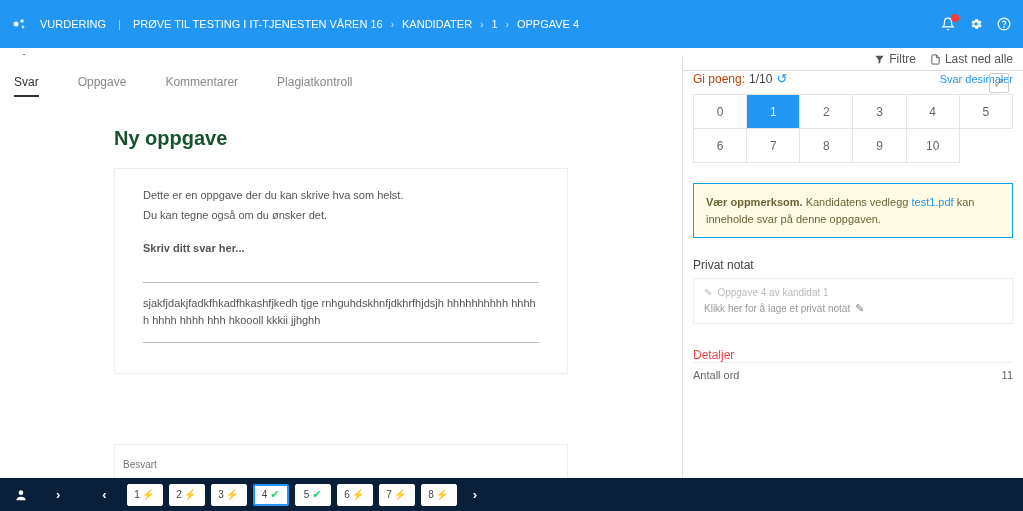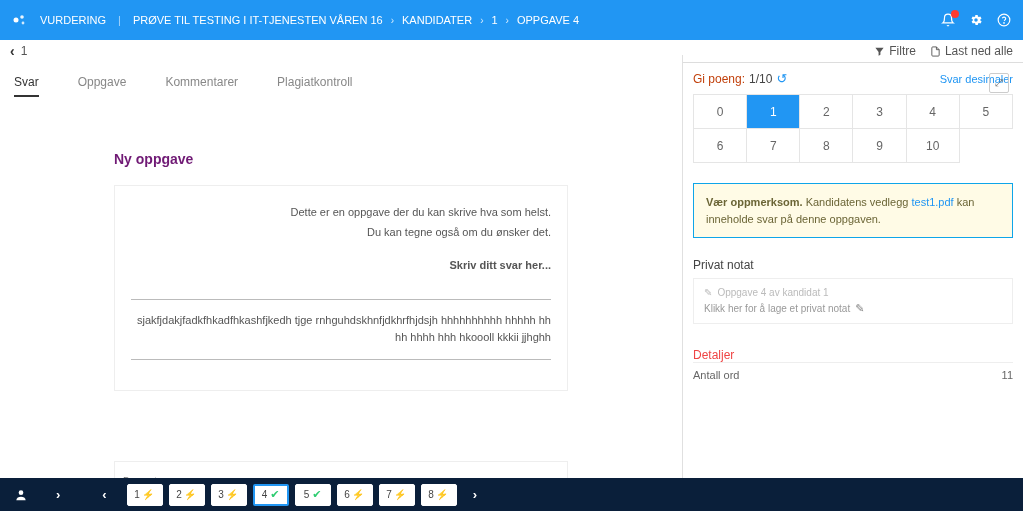--- a/index.html
+++ b/index.html
@@ -1,39 +1,39 @@
 <!DOCTYPE html>
 <html><head>
 <meta charset="utf-8">
 <style>
   * { margin: 0; padding: 0; box-sizing: border-box; }
   body { font-family: Arial, Helvetica, sans-serif; font-size: 12px; color: #333; background: #fff; width: 1023px; height: 511px; overflow: hidden; position: relative; }
-  .topbar { background: #2196f3; height: 40px; display: flex; align-items: center; color: #fff; font-size: 11px; padding: 0 12px; }
+  .topbar { background: #2196f3; height: 48px; display: flex; align-items: center; color: #fff; font-size: 11px; padding: 0 12px; }
   .logo { width: 16px; height: 16px; margin-right: 12px; display:flex; align-items:center; justify-content:center;}
   .breadcrumb { display: flex; align-items: center; gap: 8px; }
   .breadcrumb span { white-space: nowrap; }
   .breadcrumb .sep { opacity: 0.8; font-size: 10px; }
   .breadcrumb .divider { opacity: 0.6; margin: 0 4px;}
   .topbar .right { margin-left: auto; display: flex; align-items: center; gap: 14px; }
   .bell { position: relative; }
   .dot { position: absolute; top: -3px; right: -4px; width: 8px; height: 8px; border-radius: 50%; background: #ff3b30; }
   .icon-btn { cursor: pointer; display:flex; align-items:center; }
   .subbar { height: 23px; background: #fff; border-bottom: 1px solid #ddd; display: flex; align-items: center; padding: 0 10px; font-size: 12px; color: #555; }
   .subbar .back { font-weight: bold; font-size: 14px; margin-right: 6px; color:#333; }
   .subbar .right { margin-left: auto; display: flex; align-items: center; gap: 14px; }
   .subbar .right .item { display: flex; align-items: center; gap: 4px; color: #555; }
   .main { position: absolute; top: 55px; bottom: 33px; left: 0; right: 0; display: flex; }
   .left-pane { flex: 1; border-right: 1px solid #e0e0e0; padding: 20px 14px 0 14px; background:#fff; display:flex; flex-direction:column;}
   .tabs { display: flex; gap: 39px; font-size: 12px; color: #888; border-bottom: 0; position:relative;}
   .tabs .tab { padding-bottom: 6px; cursor:pointer; }
   .tabs .tab.active { color: #333; border-bottom: 2px solid #333; }
   .expand-btn { position: absolute; top: 18px; right: 14px; width: 20px; height: 20px; border: 1px solid #ccc; border-radius: 2px; font-size: 10px; display:flex; align-items:center; justify-content:center; cursor:pointer; color:#666;}
   .doc-area { margin: 30px 100px 0 100px; }
-  .doc-title { font-size: 14px; font-weight: 600; color: #701a75; margin-bottom: 18px; margin-top: 24px; }
-  .doc-box { background:#fff; border:1px solid #eee; padding: 18px 16px; font-size: 11px; color:#555; line-height:1.6;text-align:right; }
+  .doc-title { font-size: 20px; font-weight: 600; color: #14532d; margin-bottom: 18px; }
+  .doc-box { background:#fff; border:1px solid #eee; padding: 18px 28px; font-size: 11px; color:#555; line-height:1.6; }
   .doc-box .line1 { margin-bottom: 2px; }
   .doc-box .line2 { margin-bottom: 16px; }
   .doc-box .prompt { font-weight: bold; color:#555; margin-bottom: 24px; }
   .doc-box hr { border:0; border-top:1px solid #bbb; margin: 0 0 12px 0; }
   .doc-box .answer { margin-bottom: 12px; word-break: break-all;}
   .status-box { margin: 70px 100px 0 100px; border:1px solid #eee; font-size:10px; padding:14px 8px; color:#777;}
   .right-pane { width: 340px; padding: 16px 10px 0 10px; overflow:auto; font-size:12px; color:#444; }
   .score-head { display:flex; align-items:center; margin-bottom:8px;}
   .score-head .label { color:#c2410c; margin-right:4px;}
   .score-head .reset { color:#2196f3; margin-left:4px; cursor:pointer; font-size:13px;}

